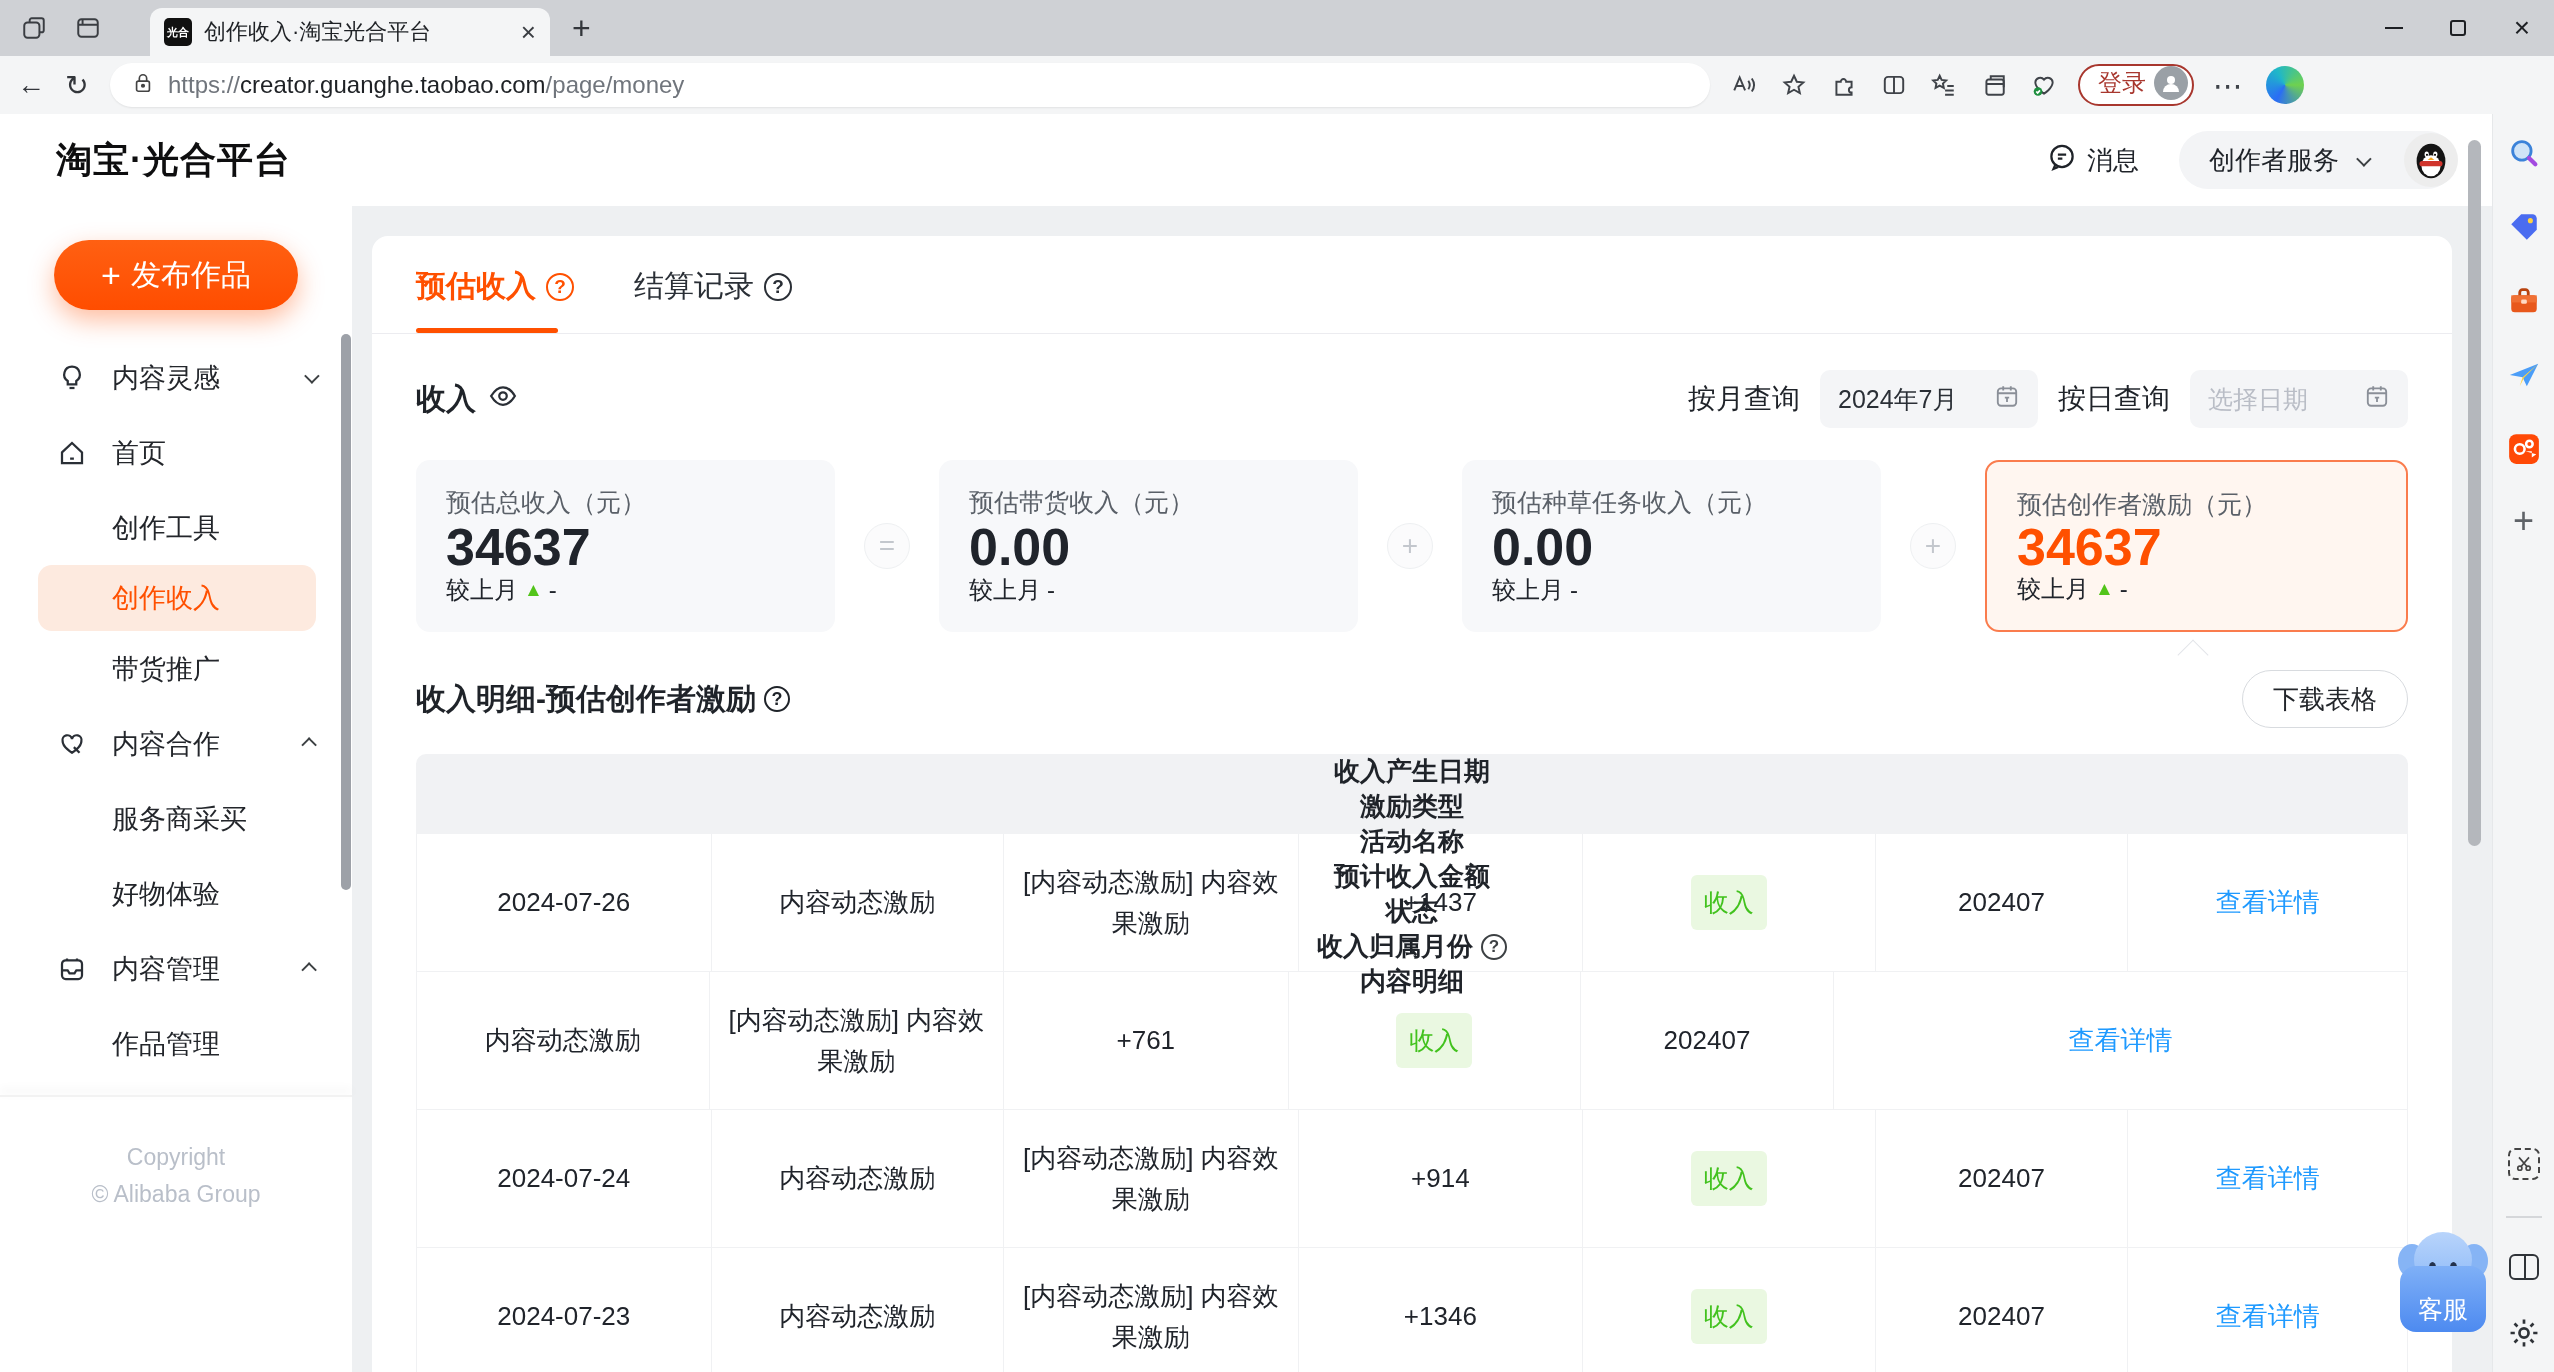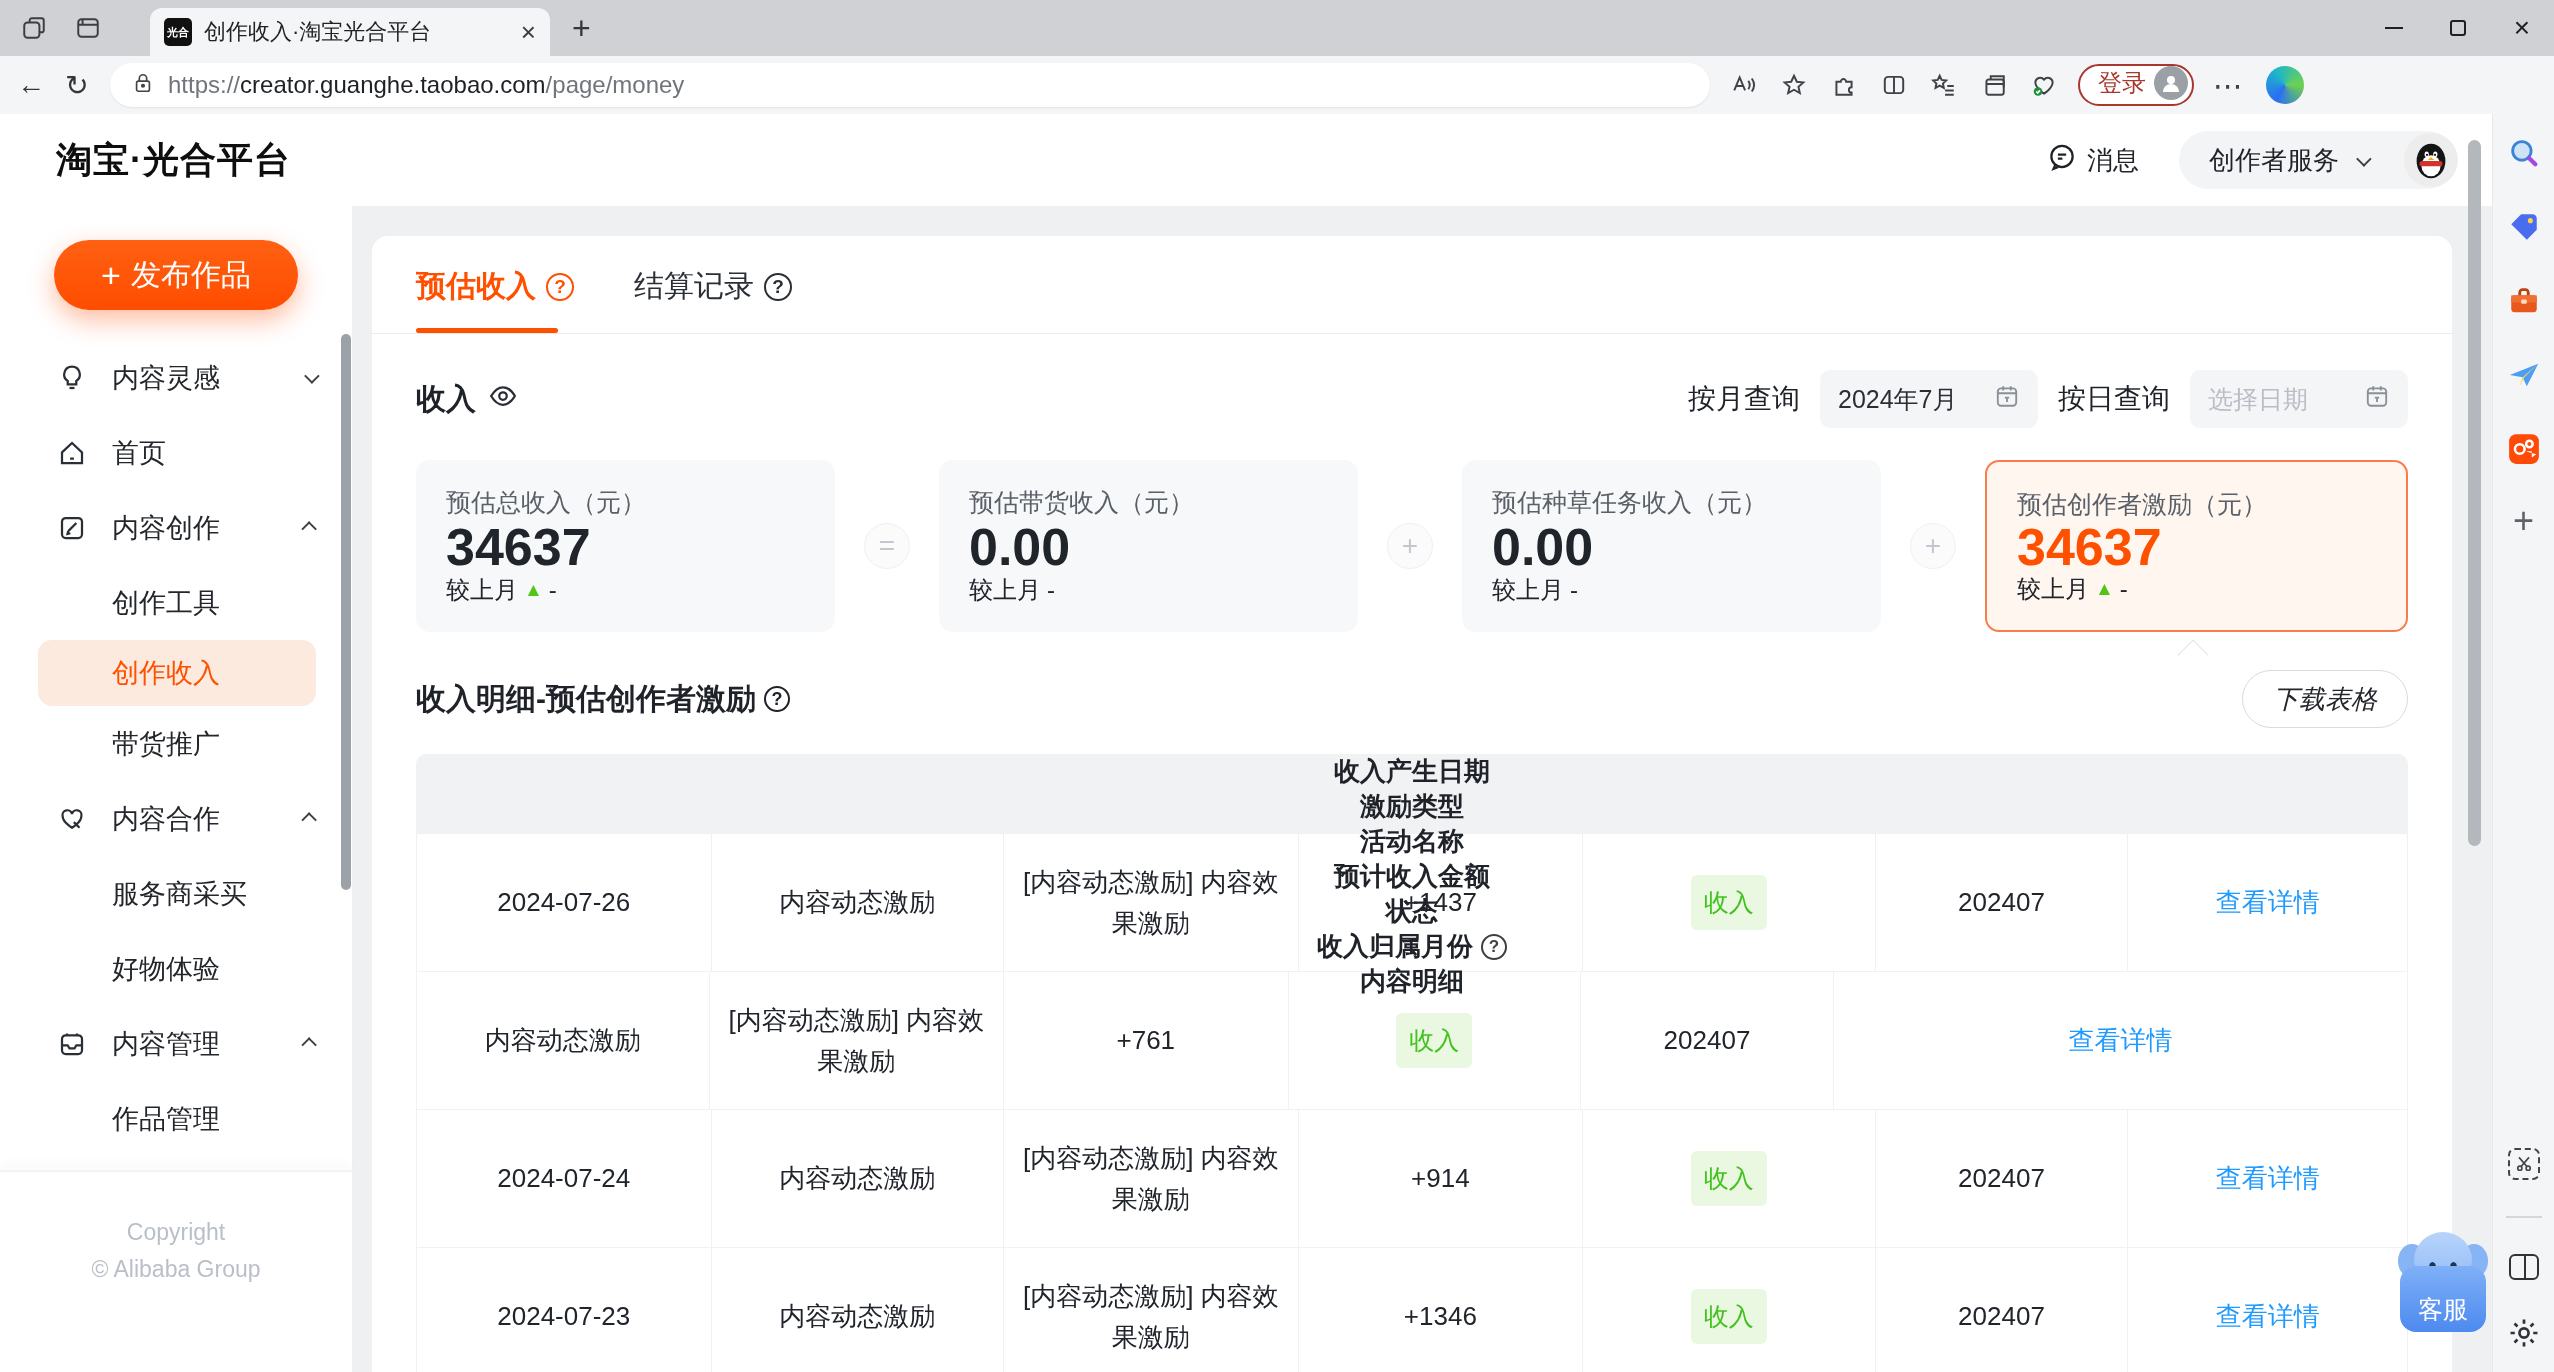--- a/index.html
+++ b/index.html
@@ -79,21 +79,21 @@
   .up-arrow { color:#52c41a; font-size:19px; }
   .scard.highlight { background:#fff6f0; border:2px solid #fa7c4d; }
   .scard.highlight .cvalue { color:#ff5000; }
   .opzone { width:104px; flex:none; display:flex; align-items:center; justify-content:center; }
   .opcirc { width:46px; height:46px; border-radius:50%; background:#fbfbfc; border:1px solid #eef0f2; color:#c3c7cd; font-size:28px; display:flex; align-items:center; justify-content:center; }
   .caretup { position:relative; height:34px; }
   .caretup span { position:absolute; left:1810px; top:12px; width:22px; height:22px; background:#fff; border-left:1px solid #e3e5e9; border-top:1px solid #e3e5e9; transform:rotate(45deg); }
   .detailrow { margin:4px 44px 26px; display:flex; align-items:center; }
   .detail-title { font-size:30px; font-weight:600; color:#1f2329; display:flex; align-items:center; gap:8px; }
   .detail-title .qmark { width:26px; height:26px; font-size:18px; border-width:2px; }
-  .dlbtn { margin-left:auto; height:58px; padding:0 30px; border:1px solid #d8dbdf; border-radius:29px; background:#fff; font-size:26px; color:#23262b; display:flex; align-items:center;font-style:italic; }
+  .dlbtn { margin-left:auto; height:58px; padding:0 30px; border:1px solid #d8dbdf; border-radius:29px; background:#fff; font-size:26px; color:#23262b; display:flex; align-items:center; }
   .table { margin:0 44px; }
   .thead { display:flex; background:#f1f2f4; border-radius:10px 10px 0 0; height:80px;flex-direction:column; }
   .thead .cell { font-weight:600; font-size:26px; color:#1f2329; }
   .cell { display:flex; align-items:center; justify-content:center; text-align:center; padding:0 12px; font-size:26px; color:#20242b; gap:8px; }
   .c1{flex:0 0 14.8%;} .c2{flex:0 0 14.7%;} .c3{flex:0 0 14.8%;} .c4{flex:0 0 14.3%;} .c5{flex:0 0 14.7%;} .c6{flex:0 0 12.7%;} .c7{flex:1;}
   .trow { display:flex; height:138px; border-bottom:1px solid #f0f1f3; border-left:1px solid #f0f1f3; border-right:1px solid #f0f1f3; }
   .trow .cell { border-right:1px solid #f0f1f3; line-height:1.55; }
   .trow .cell:last-child { border-right:none; }
   .thead .qmark { width:26px; height:26px; font-size:17px; border-width:2px; color:#3c4043; }
   .badge { background:#eaf8e1; color:#42c21e; font-size:25px; padding:8px 13px; border-radius:6px; }
@@ -270,30 +270,20 @@
         <span>内容灵感</span>
         <span class="chev down nchev"></span>
       </div>
       <div class="navitem">
         <span class="nicon">
             <svg width="30" height="30" viewBox="0 0 24 24" fill="none" stroke="currentColor" stroke-width="1.8">
               <path d="M4 11.5 12 4l8 7.5V20h-16zM10.5 16.5h3"></path>
             </svg>
           </span>
         <span>首页</span>
-      </div>
-      <div class="navitem">
-        <span class="nicon">
-            <svg width="30" height="30" viewBox="0 0 24 24" fill="none" stroke="currentColor" stroke-width="1.8">
-              <rect x="4" y="4" width="16" height="16" rx="3"></rect>
-              <path d="M9 14.5 15.5 8M9 14.5l-.6 2.3 2.3-.6"></path>
-            </svg>
-          </span>
-        <span>内容创作</span>
-        <span class="chev up nchev"></span>
       </div>
       <div class="navitem sub">
         <span>创作工具</span>
       </div>
       <div class="navitem sub active">
         <span>创作收入</span>
       </div>
       <div class="navitem sub">
         <span>带货推广</span>
       </div>

